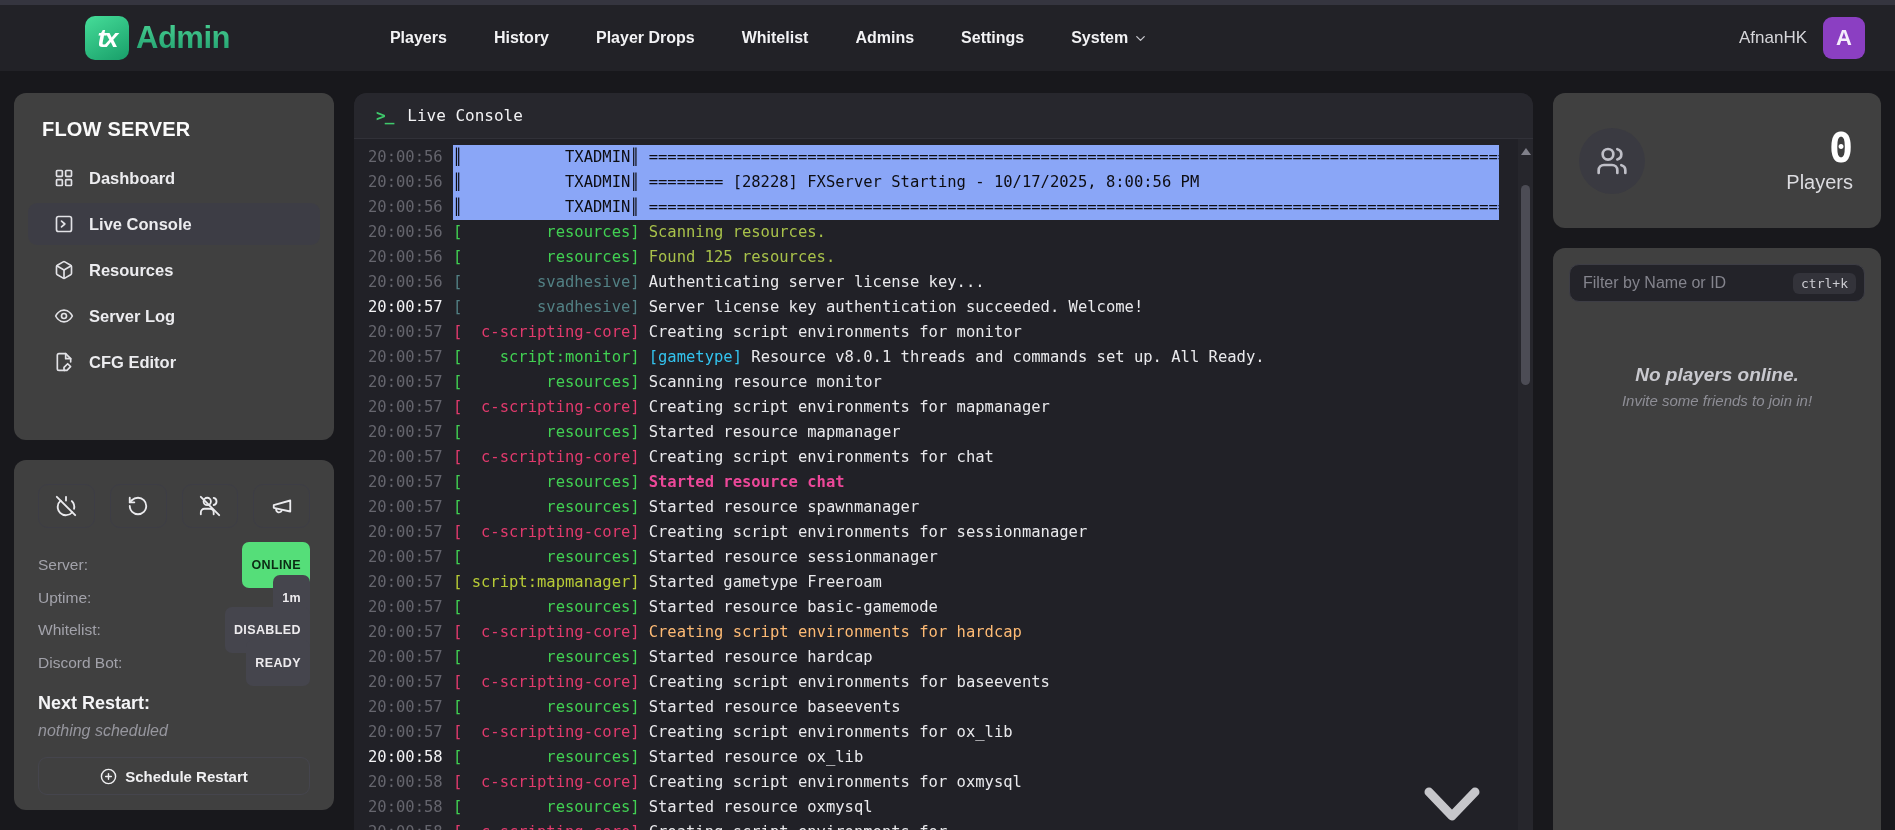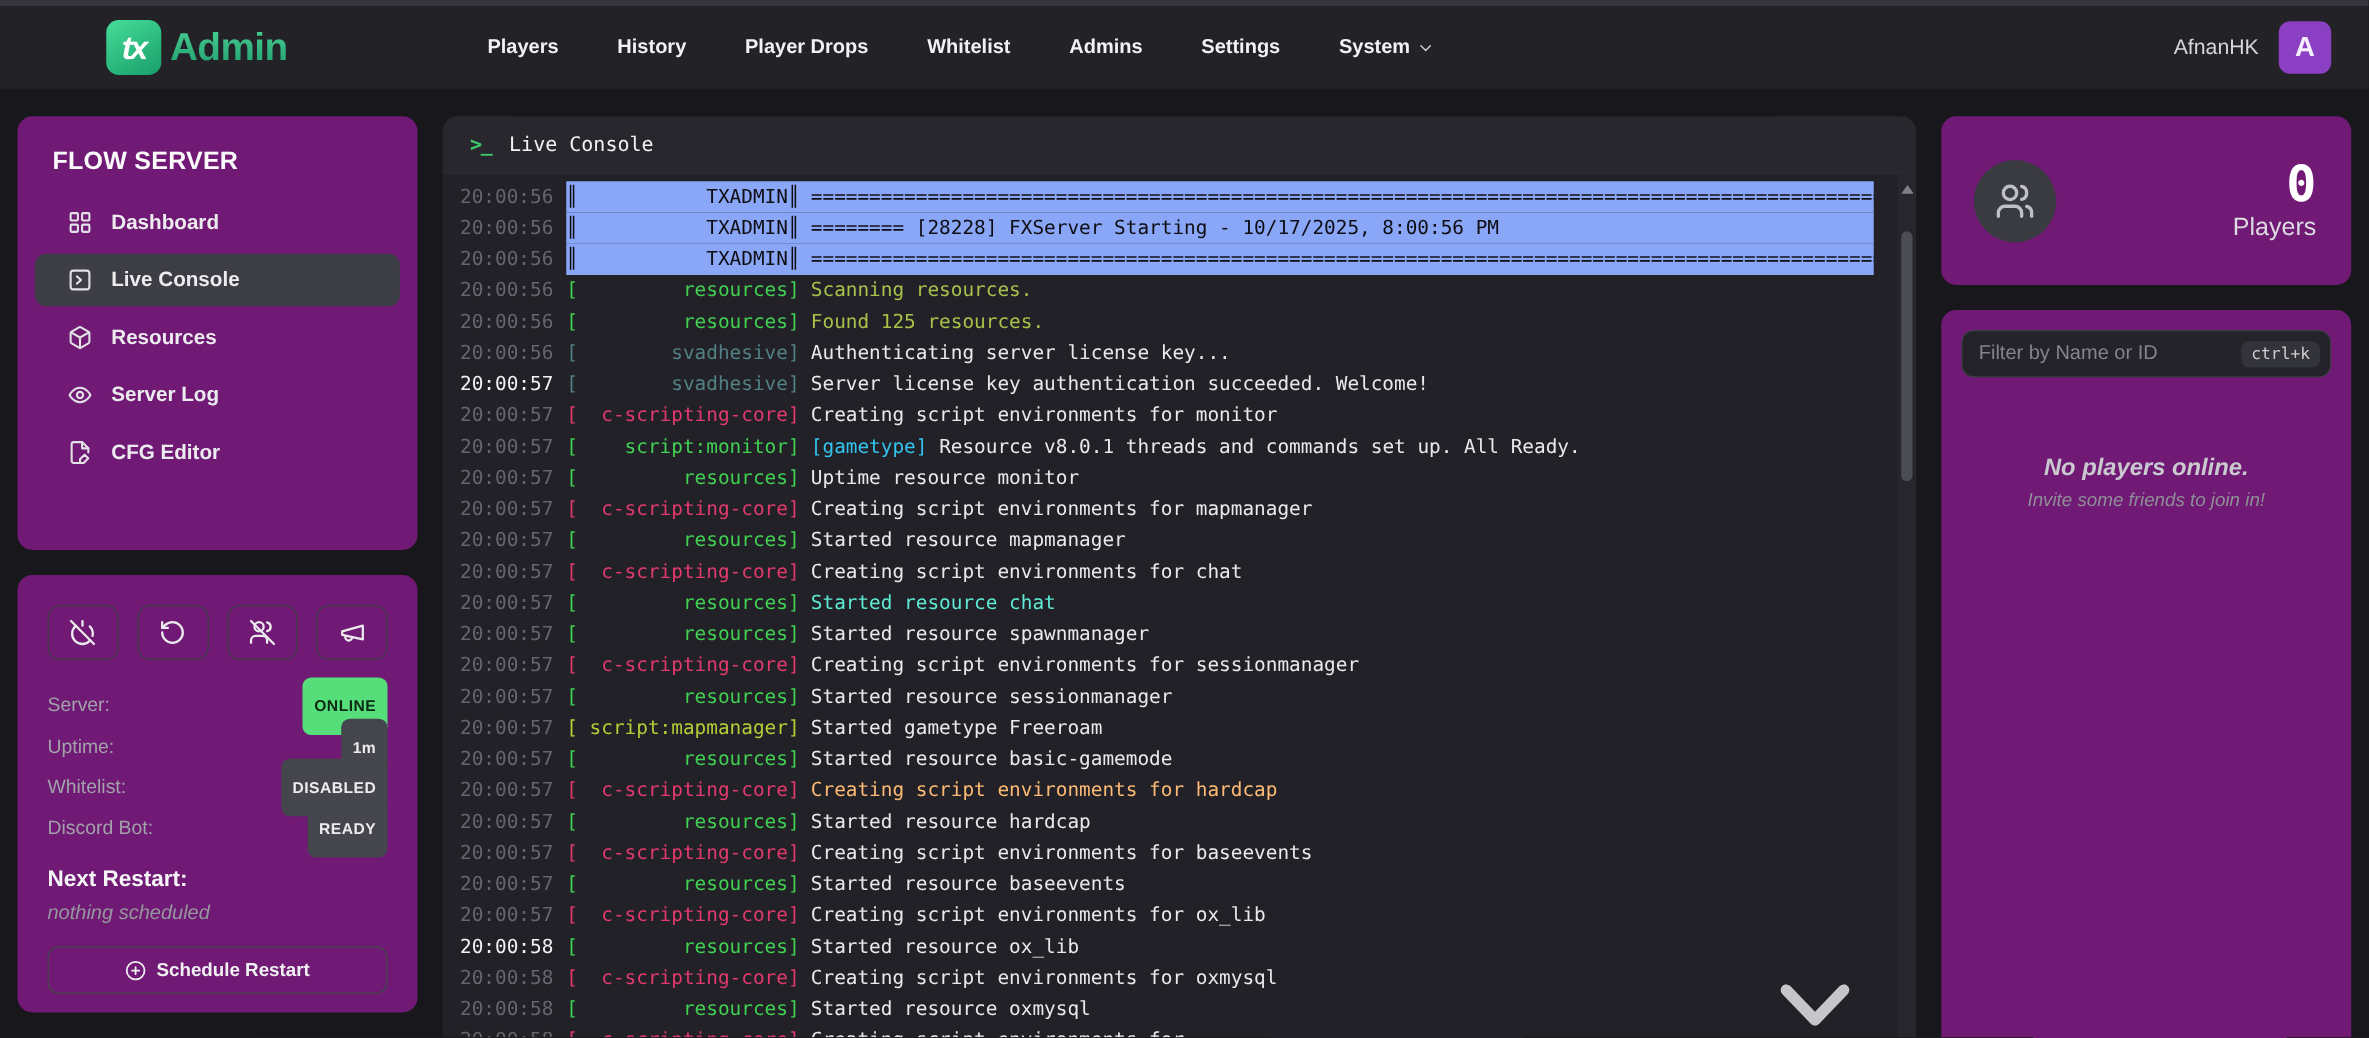--- a/index.html
+++ b/index.html
@@ -16,21 +16,21 @@
     -webkit-background-clip:text; background-clip:text; color:transparent; letter-spacing:-0.5px; }
   .nav-items { display:flex; align-items:center; gap:47px; margin-left:160px; }
   .nav-item { font-size:16px; font-weight:600; color:#f2f2f4; cursor:pointer; display:flex; align-items:center; gap:5px; }
   .nav-item svg { width:15px; height:15px; color:#c9c9cf; }
   .nav-right { margin-left:auto; display:flex; align-items:center; gap:16px; }
   .username { font-size:17px; color:#d6d6da; cursor:pointer; }
   .avatar { width:42px; height:42px; border-radius:9px; background:#8b3fc2; color:#f5eefc;
     display:flex; align-items:center; justify-content:center; font-size:22px; font-weight:600; cursor:pointer; }
   
   .content { display:flex; gap:20px; padding:22px 14px 0 14px; height:759px; }
-  .card { background:#701a75; border-radius:12px; }
+  .card { background:#404040; border-radius:12px; }
   .leftcol { width:320px; flex:none; display:flex; flex-direction:column; gap:20px; }
   .rightcol { width:328px; flex:none; display:flex; flex-direction:column; gap:20px; }
   
   .servercard { height:347px; padding:25px 14px 0 14px; }
   .servercard h2 { font-size:20px; font-weight:bold; letter-spacing:0.2px; margin:0 0 16px 14px; color:#fafafa; }
   .mitem { display:flex; align-items:center; gap:15px; padding:11px 16px 11px 26px; border-radius:9px;
     font-size:16.5px; font-weight:600; color:#ececef; cursor:pointer; margin-bottom:4px; }
   .mitem.active { background:#3d3d45; }
   .mitem svg { width:20px; height:20px; flex:none; color:#e2e2e6; }
   
@@ -328,21 +328,21 @@
             <span class="ct" style="color: rgb(101, 101, 109);">20:00:57</span>
             <span class="cr">
               <span class="ctag" style="color: rgb(65, 208, 82);">[    script:monitor]</span>
               <span class="cmsg"><span style="color: rgb(51, 195, 238);">[gametype]</span><span style="color: rgb(233, 233, 236);"> Resource v8.0.1 threads and commands set up. All Ready.</span></span>
             </span>
           </div>
           <div class="cline">
             <span class="ct" style="color: rgb(101, 101, 109);">20:00:57</span>
             <span class="cr">
               <span class="ctag" style="color: rgb(65, 208, 82);">[         resources]</span>
-              <span class="cmsg"><span style="color: rgb(233, 233, 236);">Uptime resource monitor</span></span>
+              <span class="cmsg"><span style="color: rgb(233, 233, 236);">Scanning resource monitor</span></span>
             </span>
           </div>
           <div class="cline">
             <span class="ct" style="color: rgb(101, 101, 109);">20:00:57</span>
             <span class="cr">
               <span class="ctag" style="color: rgb(226, 58, 109);">[  c-scripting-core]</span>
               <span class="cmsg"><span style="color: rgb(233, 233, 236);">Creating script environments for mapmanager</span></span>
             </span>
           </div>
           <div class="cline">
@@ -356,21 +356,21 @@
             <span class="ct" style="color: rgb(101, 101, 109);">20:00:57</span>
             <span class="cr">
               <span class="ctag" style="color: rgb(226, 58, 109);">[  c-scripting-core]</span>
               <span class="cmsg"><span style="color: rgb(233, 233, 236);">Creating script environments for chat</span></span>
             </span>
           </div>
           <div class="cline">
             <span class="ct" style="color: rgb(101, 101, 109);">20:00:57</span>
             <span class="cr">
               <span class="ctag" style="color: rgb(65, 208, 82);">[         resources]</span>
-              <span class="cmsg"><span style="color: #5eead4;">Started resource chat</span></span>
+              <span class="cmsg"><span style="color: #ec4899; font-weight: bold;">Started resource chat</span></span>
             </span>
           </div>
           <div class="cline">
             <span class="ct" style="color: rgb(101, 101, 109);">20:00:57</span>
             <span class="cr">
               <span class="ctag" style="color: rgb(65, 208, 82);">[         resources]</span>
               <span class="cmsg"><span style="color: rgb(233, 233, 236);">Started resource spawnmanager</span></span>
             </span>
           </div>
           <div class="cline">

